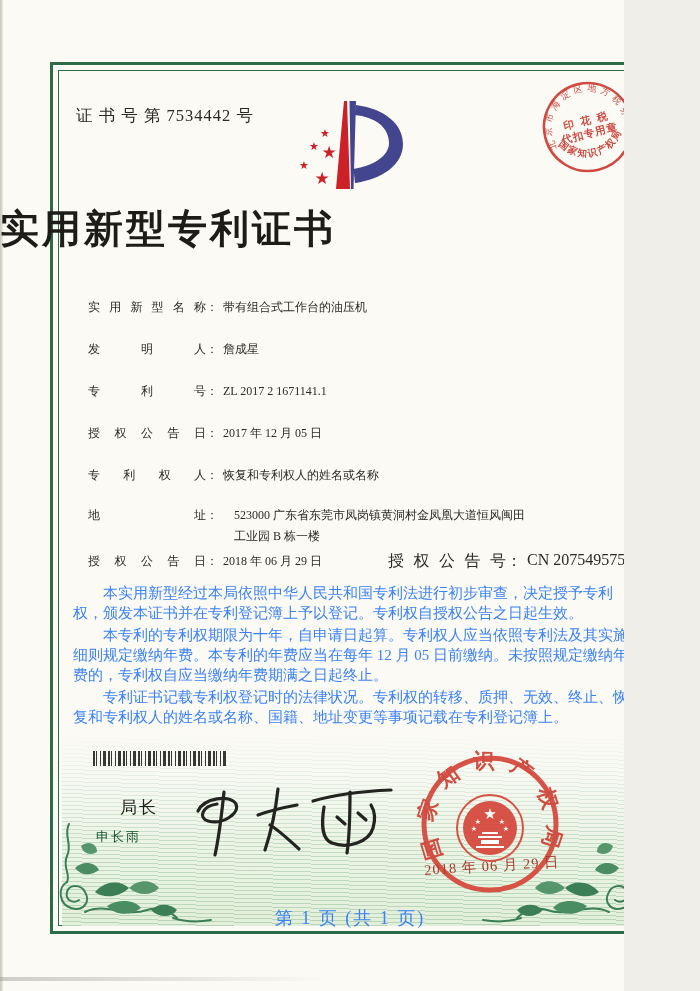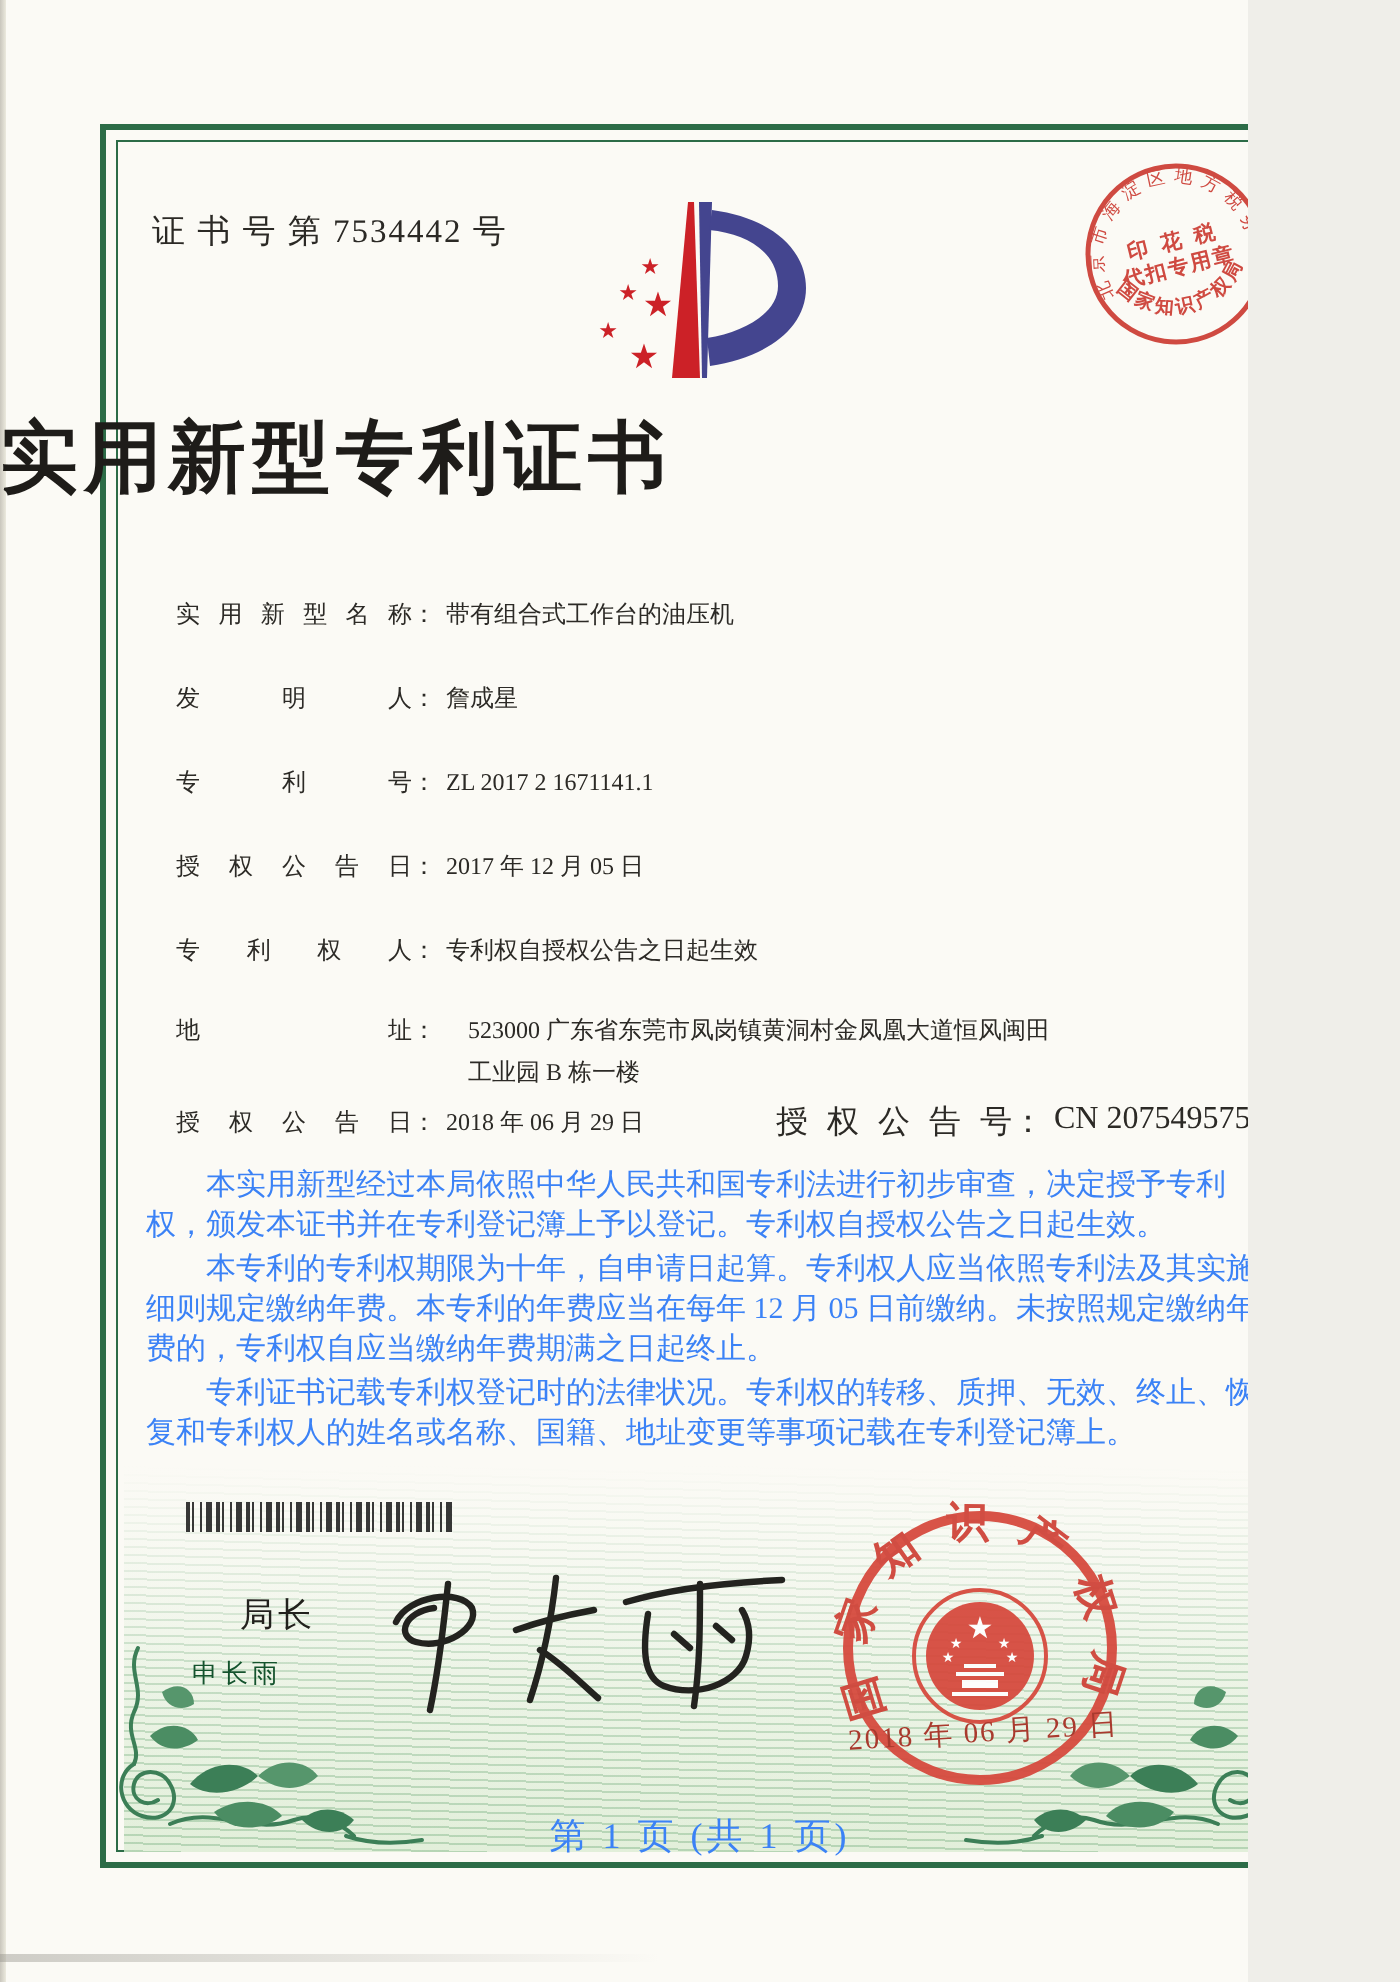--- a/index.html
+++ b/index.html
@@ -132,21 +132,21 @@
   <div class="frow" style="top:339px">
     <span class="flabel">发明人</span><span class="fcolon">：</span><span class="fvalue">詹成星</span>
   </div>
   <div class="frow" style="top:381px">
     <span class="flabel">专利号</span><span class="fcolon">：</span><span class="fvalue">ZL 2017 2 1671141.1</span>
   </div>
   <div class="frow" style="top:423px">
     <span class="flabel">授权公告日</span><span class="fcolon">：</span><span class="fvalue">2017 年 12 月 05 日</span>
   </div>
   <div class="frow" style="top:465px">
-    <span class="flabel">专利权人</span><span class="fcolon">：</span><span class="fvalue">专利权自授权公告之日起生效</span>
+    <span class="flabel">专利权人</span><span class="fcolon">：</span><span class="fvalue">恢复和专利权人的姓名或名称</span>
   </div>
   <div class="frow" style="top:505px">
     <span class="flabel">地址</span><span class="fcolon">：</span><span class="fvalue-block"><div>523000 广东省东莞市凤岗镇黄洞村金凤凰大道恒风闽田</div><div>工业园 B 栋一楼</div></span>
   </div>
   <div class="frow" style="top:551px">
     <span class="flabel">授权公告日</span><span class="fcolon">：</span><span class="fvalue">2018 年 06 月 29 日</span>
   </div>
   <div class="grant-no-pair">
     <span class="flabel">授权公告号</span><span class="fcolon">：</span><span class="fvalue">CN 207549575 U</span>
   </div>

